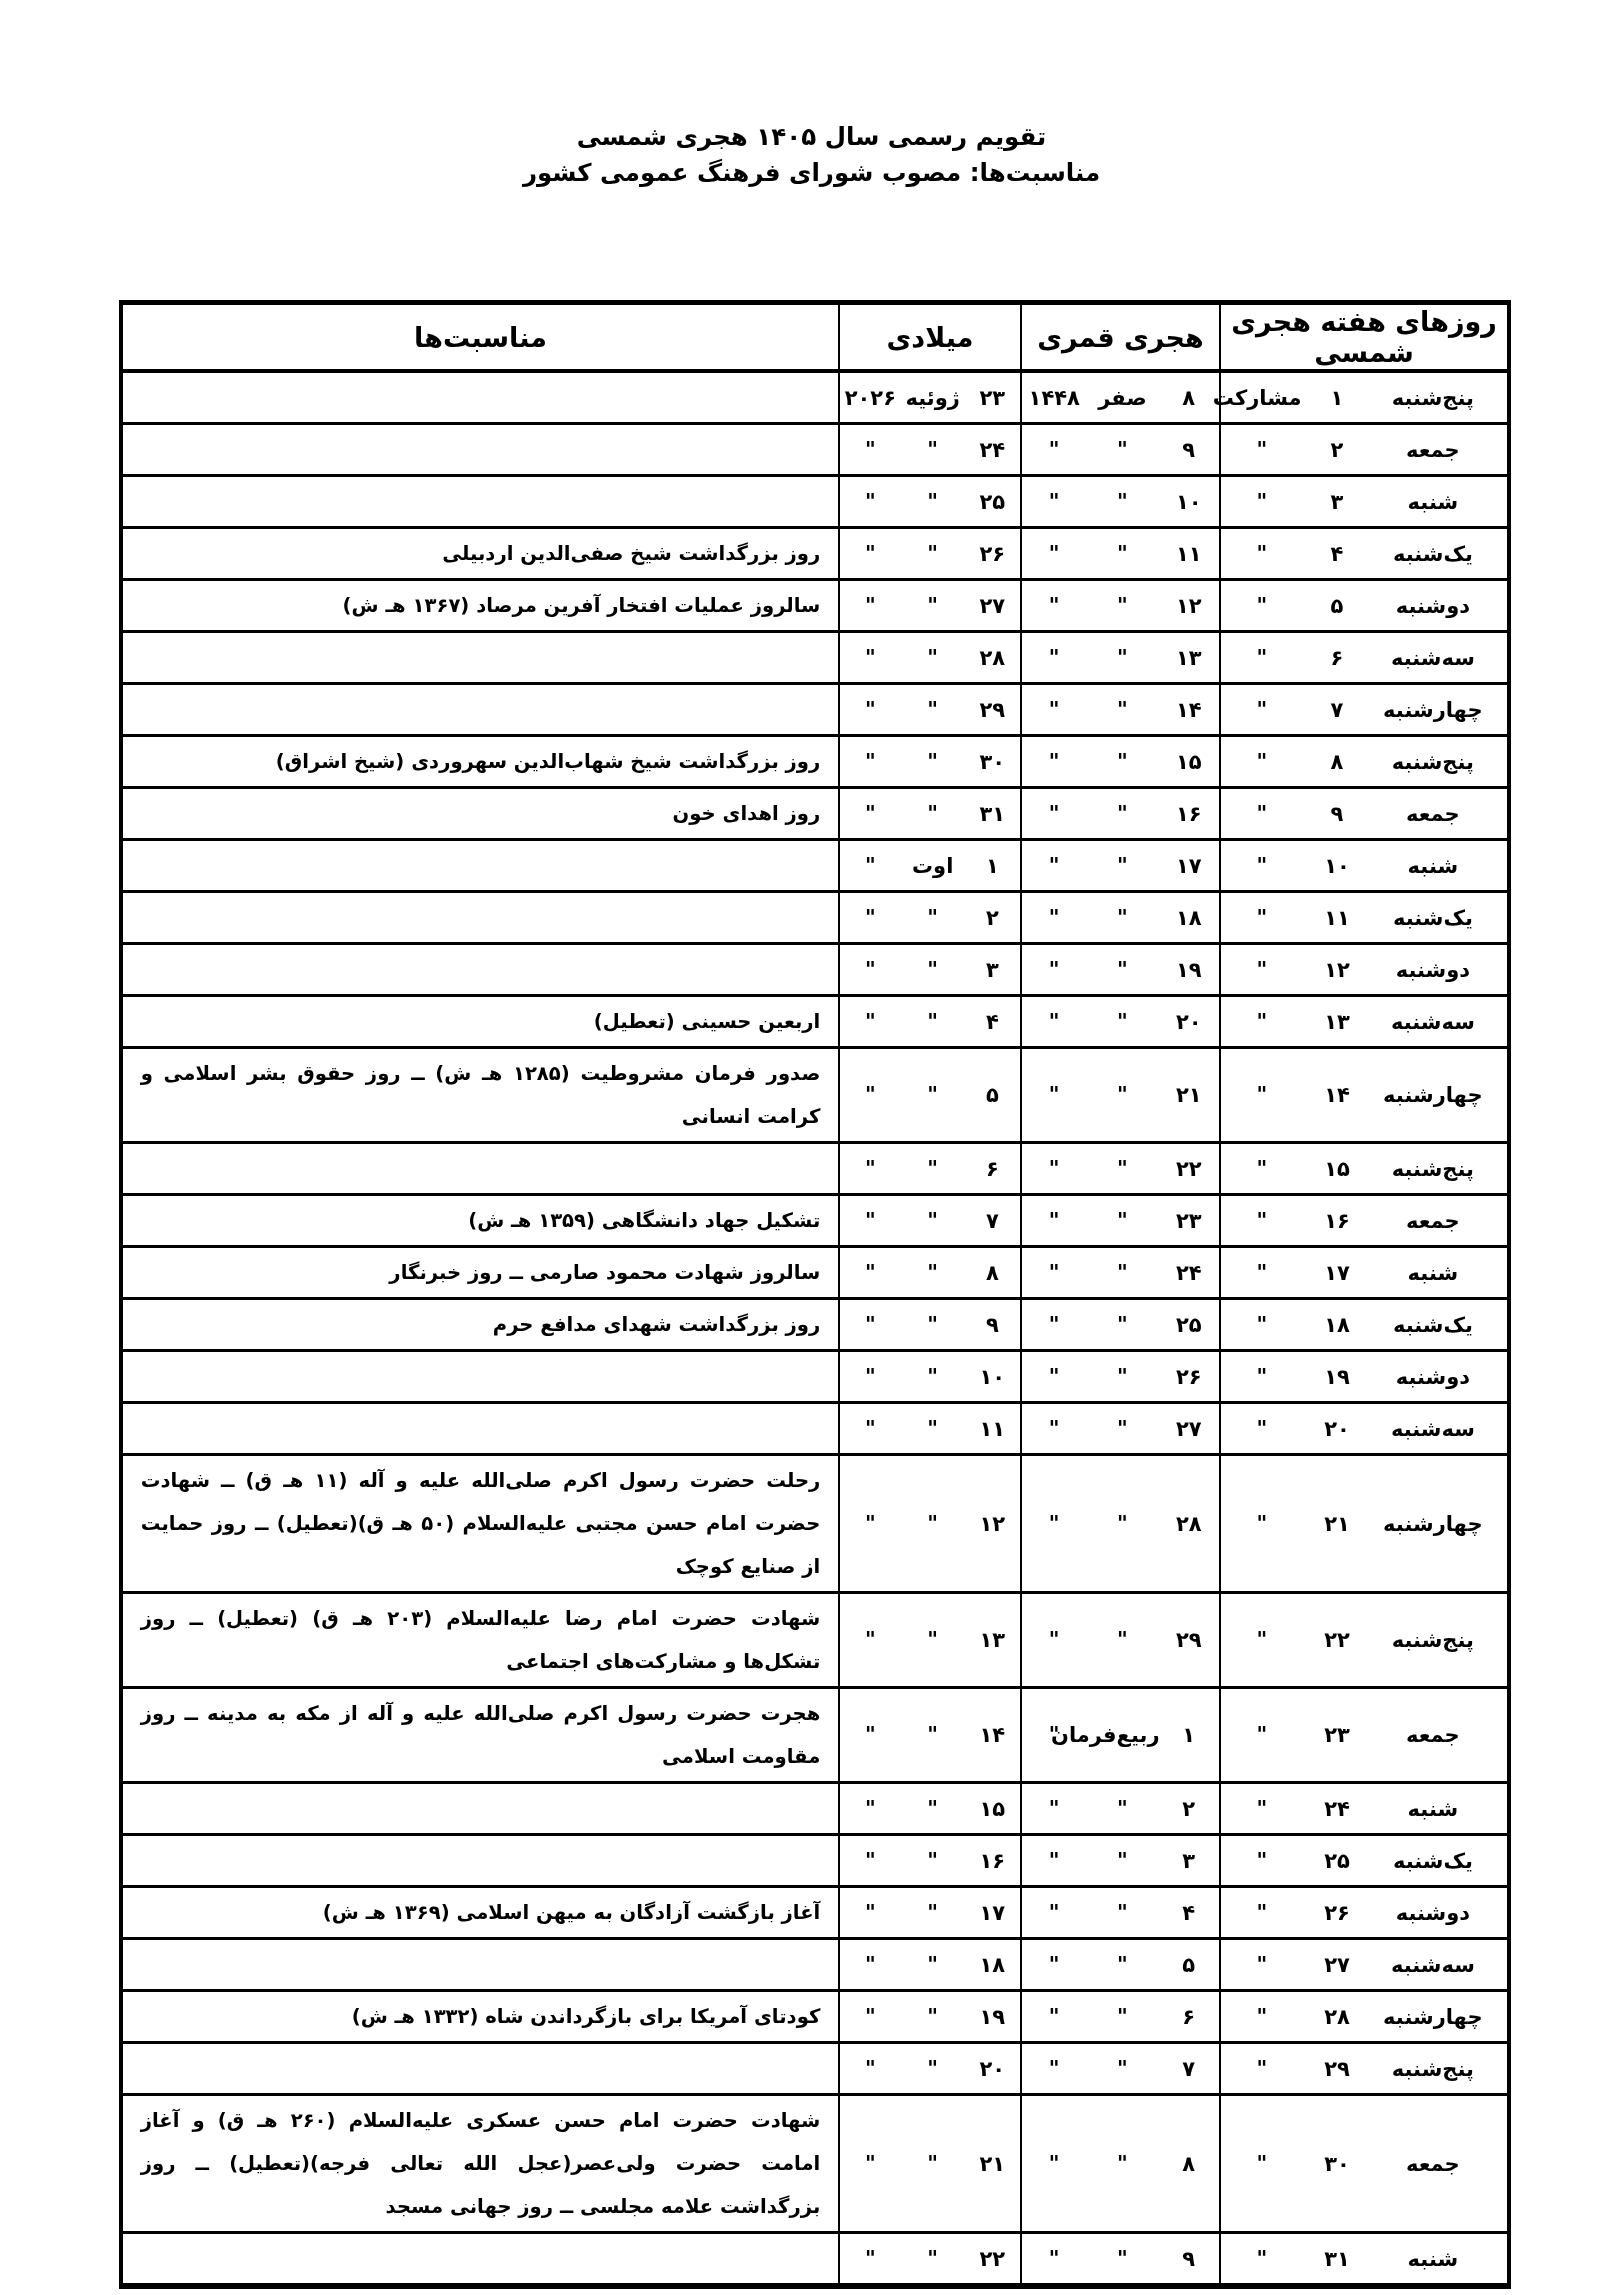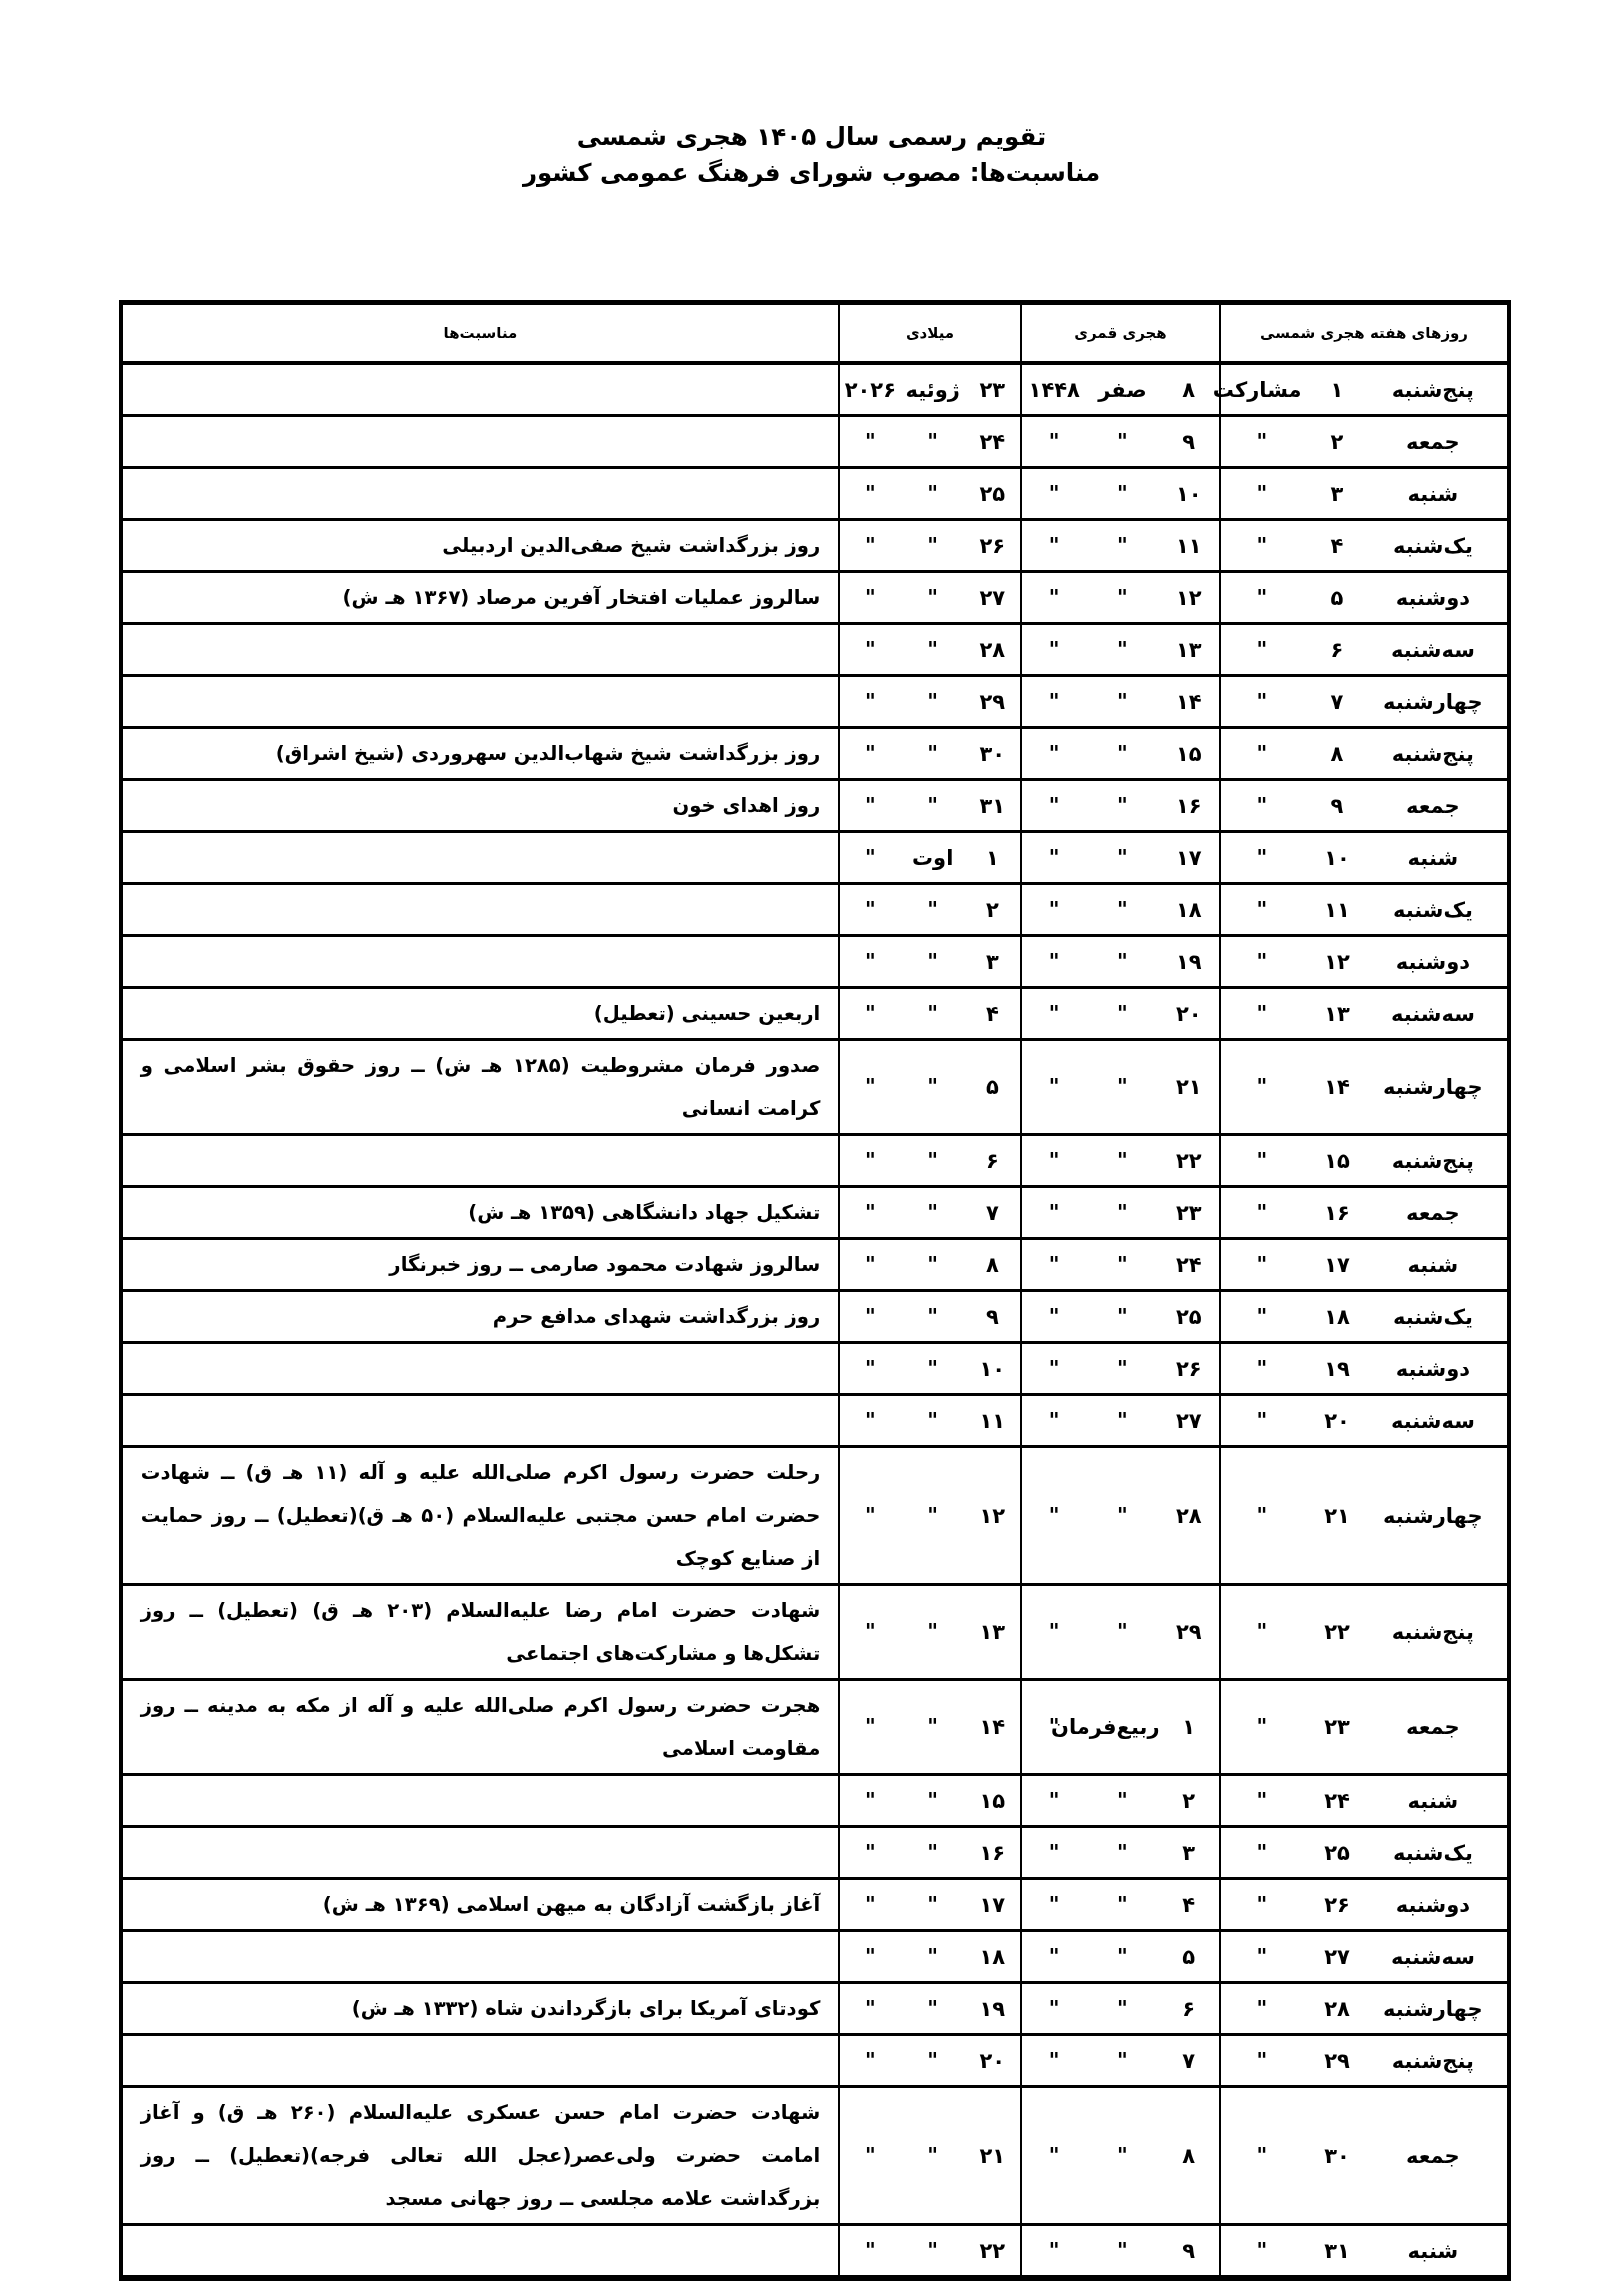--- a/index.html
+++ b/index.html
@@ -12,21 +12,21 @@
     font-size:24.5px;line-height:36px;
   }
   table.cal{
     position:absolute;top:300px;right:112px;width:1388px;
     border-collapse:collapse;table-layout:fixed;
     border:4.4px solid #000;border-top-width:5.4px;border-bottom-width:6.9px;
   }
   col.c1{width:289px;} col.c2{width:199px;} col.c3{width:182px;} col.c4{width:718px;}
   th{
     border:2px solid #000;border-bottom:4.9px solid #000;
-    height:54px;font-size:15px;text-align:center;vertical-align:middle;
+    height:54px;font-size:27px;text-align:center;vertical-align:middle;
   }
   td{
     border:2px solid #000;border-top:3.4px solid #000;
     height:47px;vertical-align:middle;font-size:21px;
   }
   .grid{display:grid;align-items:center;width:100%;}
   .g-shamsi{grid-template-columns:47% 25% 28%;}
   .g-qamari{grid-template-columns:30% 38% 32%;}
   .g-miladi{grid-template-columns:30% 37% 33%;}
   .grid span{text-align:center;white-space:nowrap;min-width:0;}

